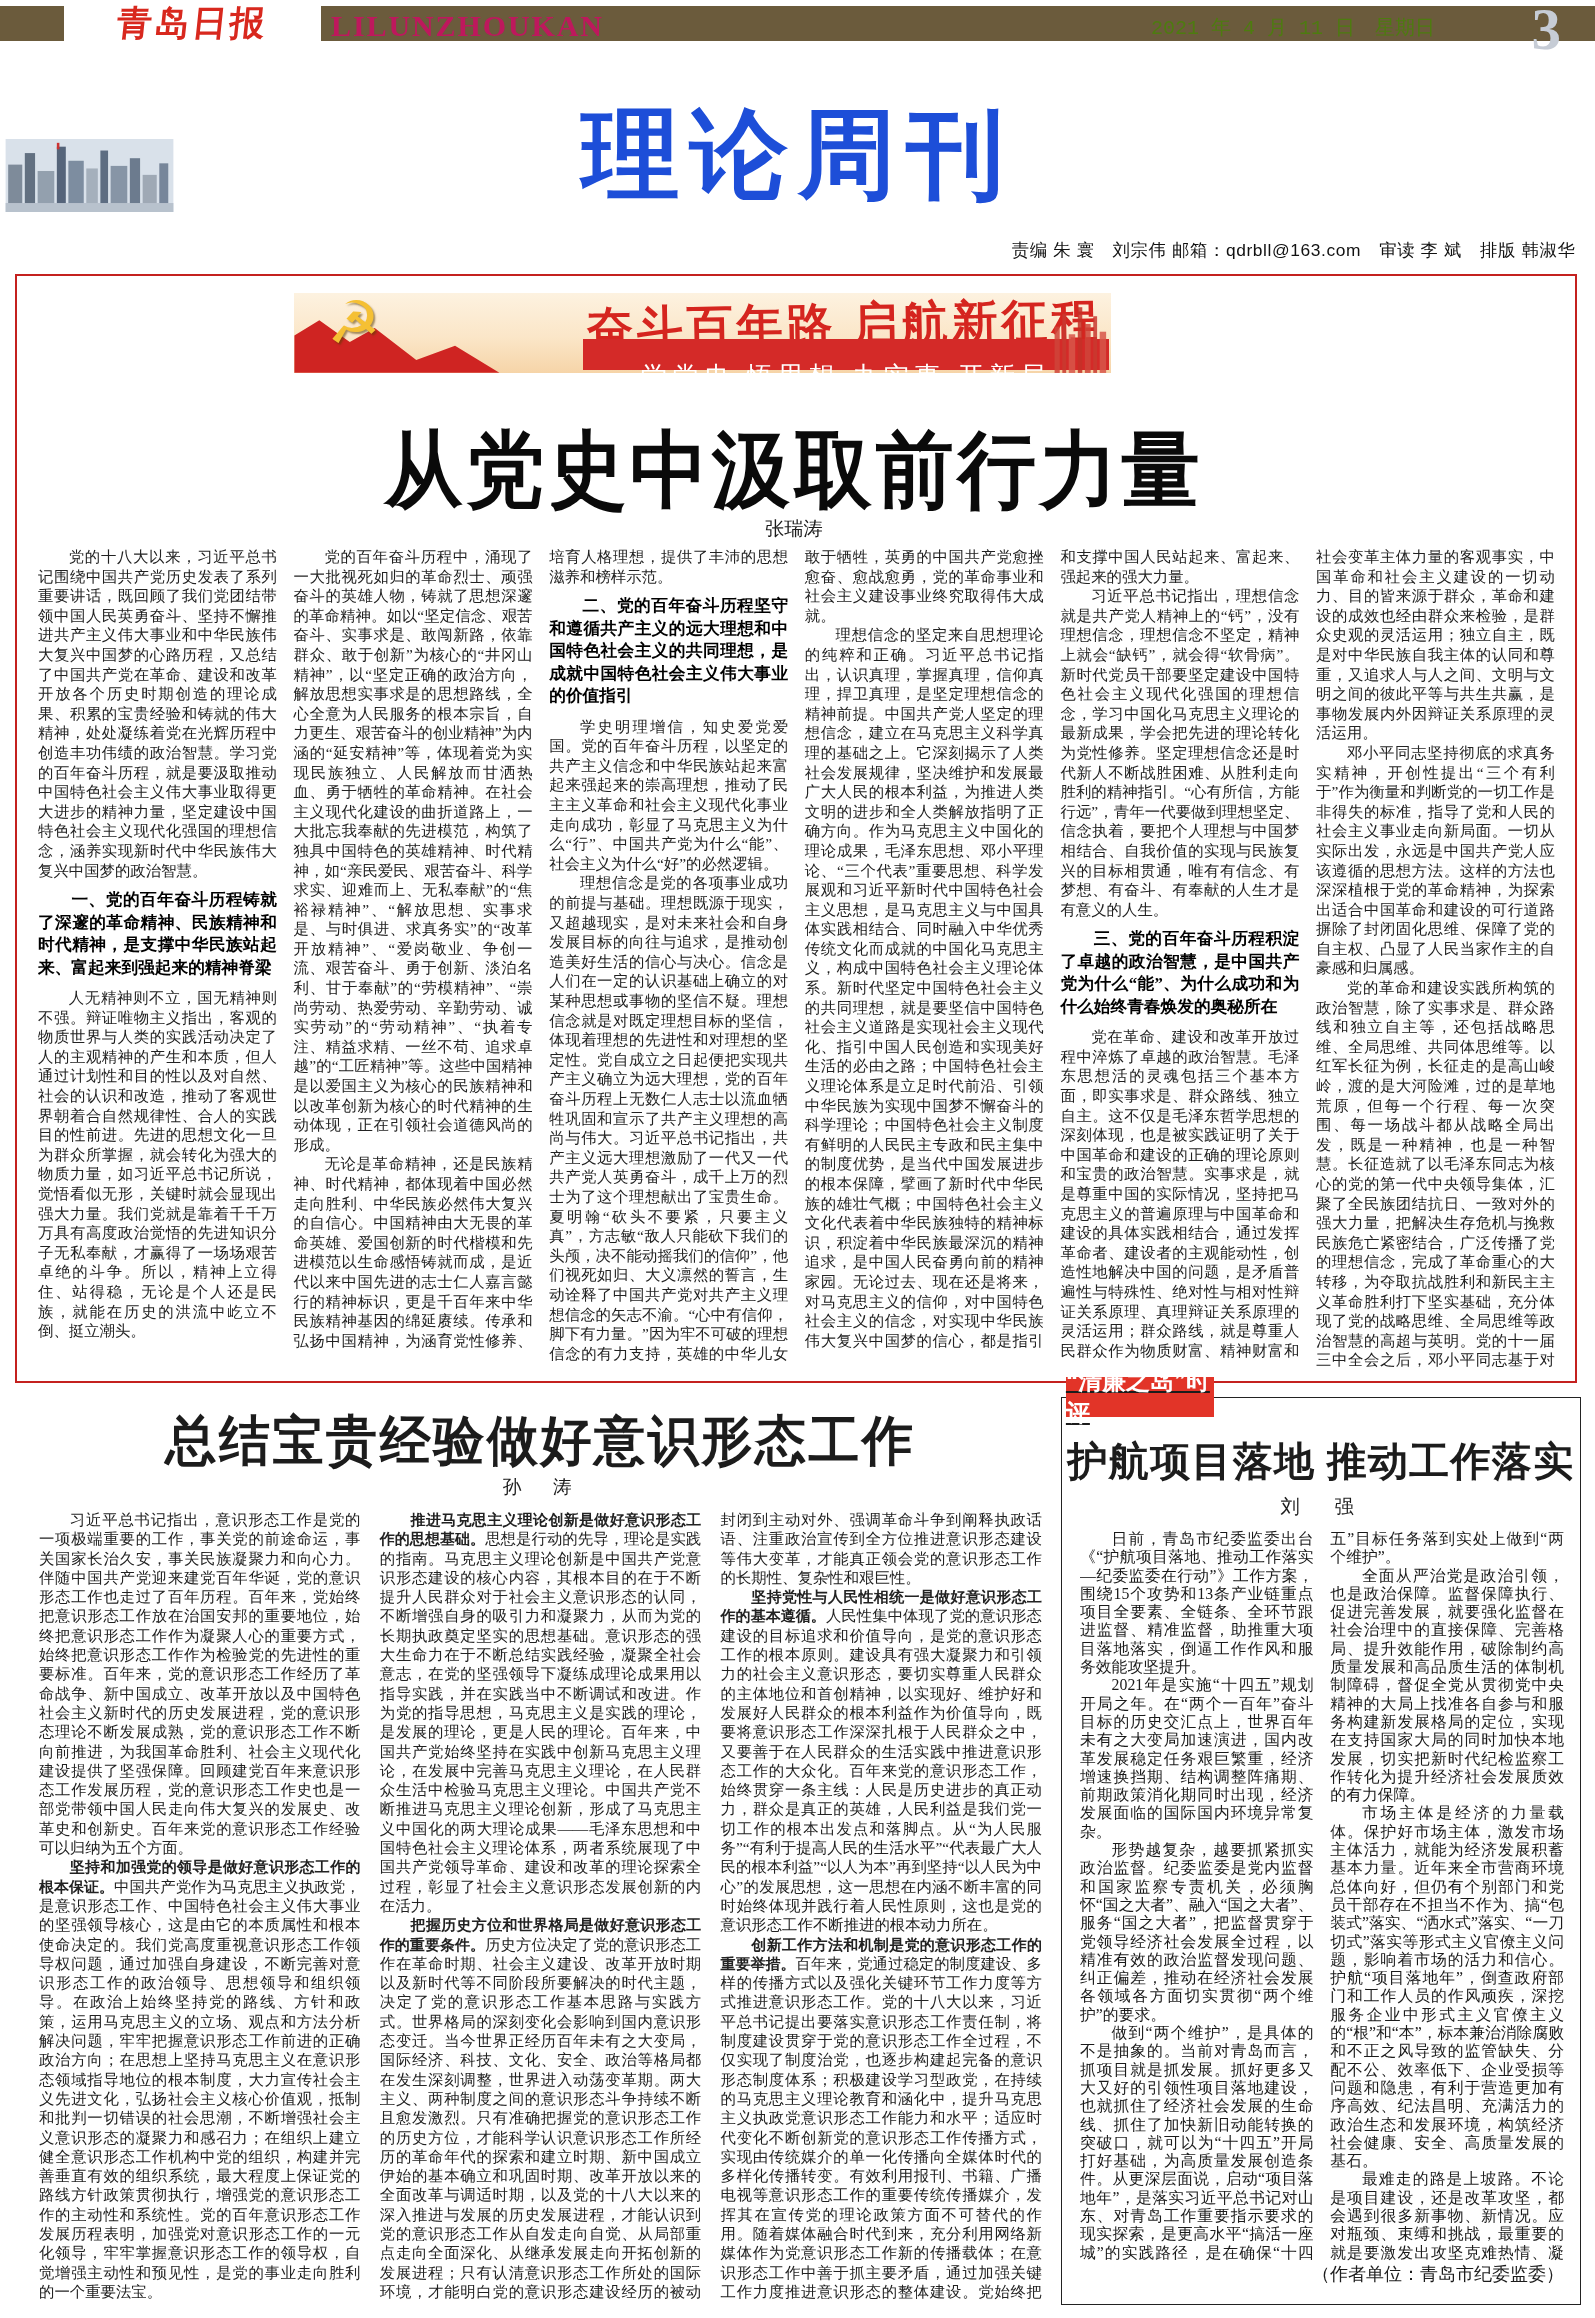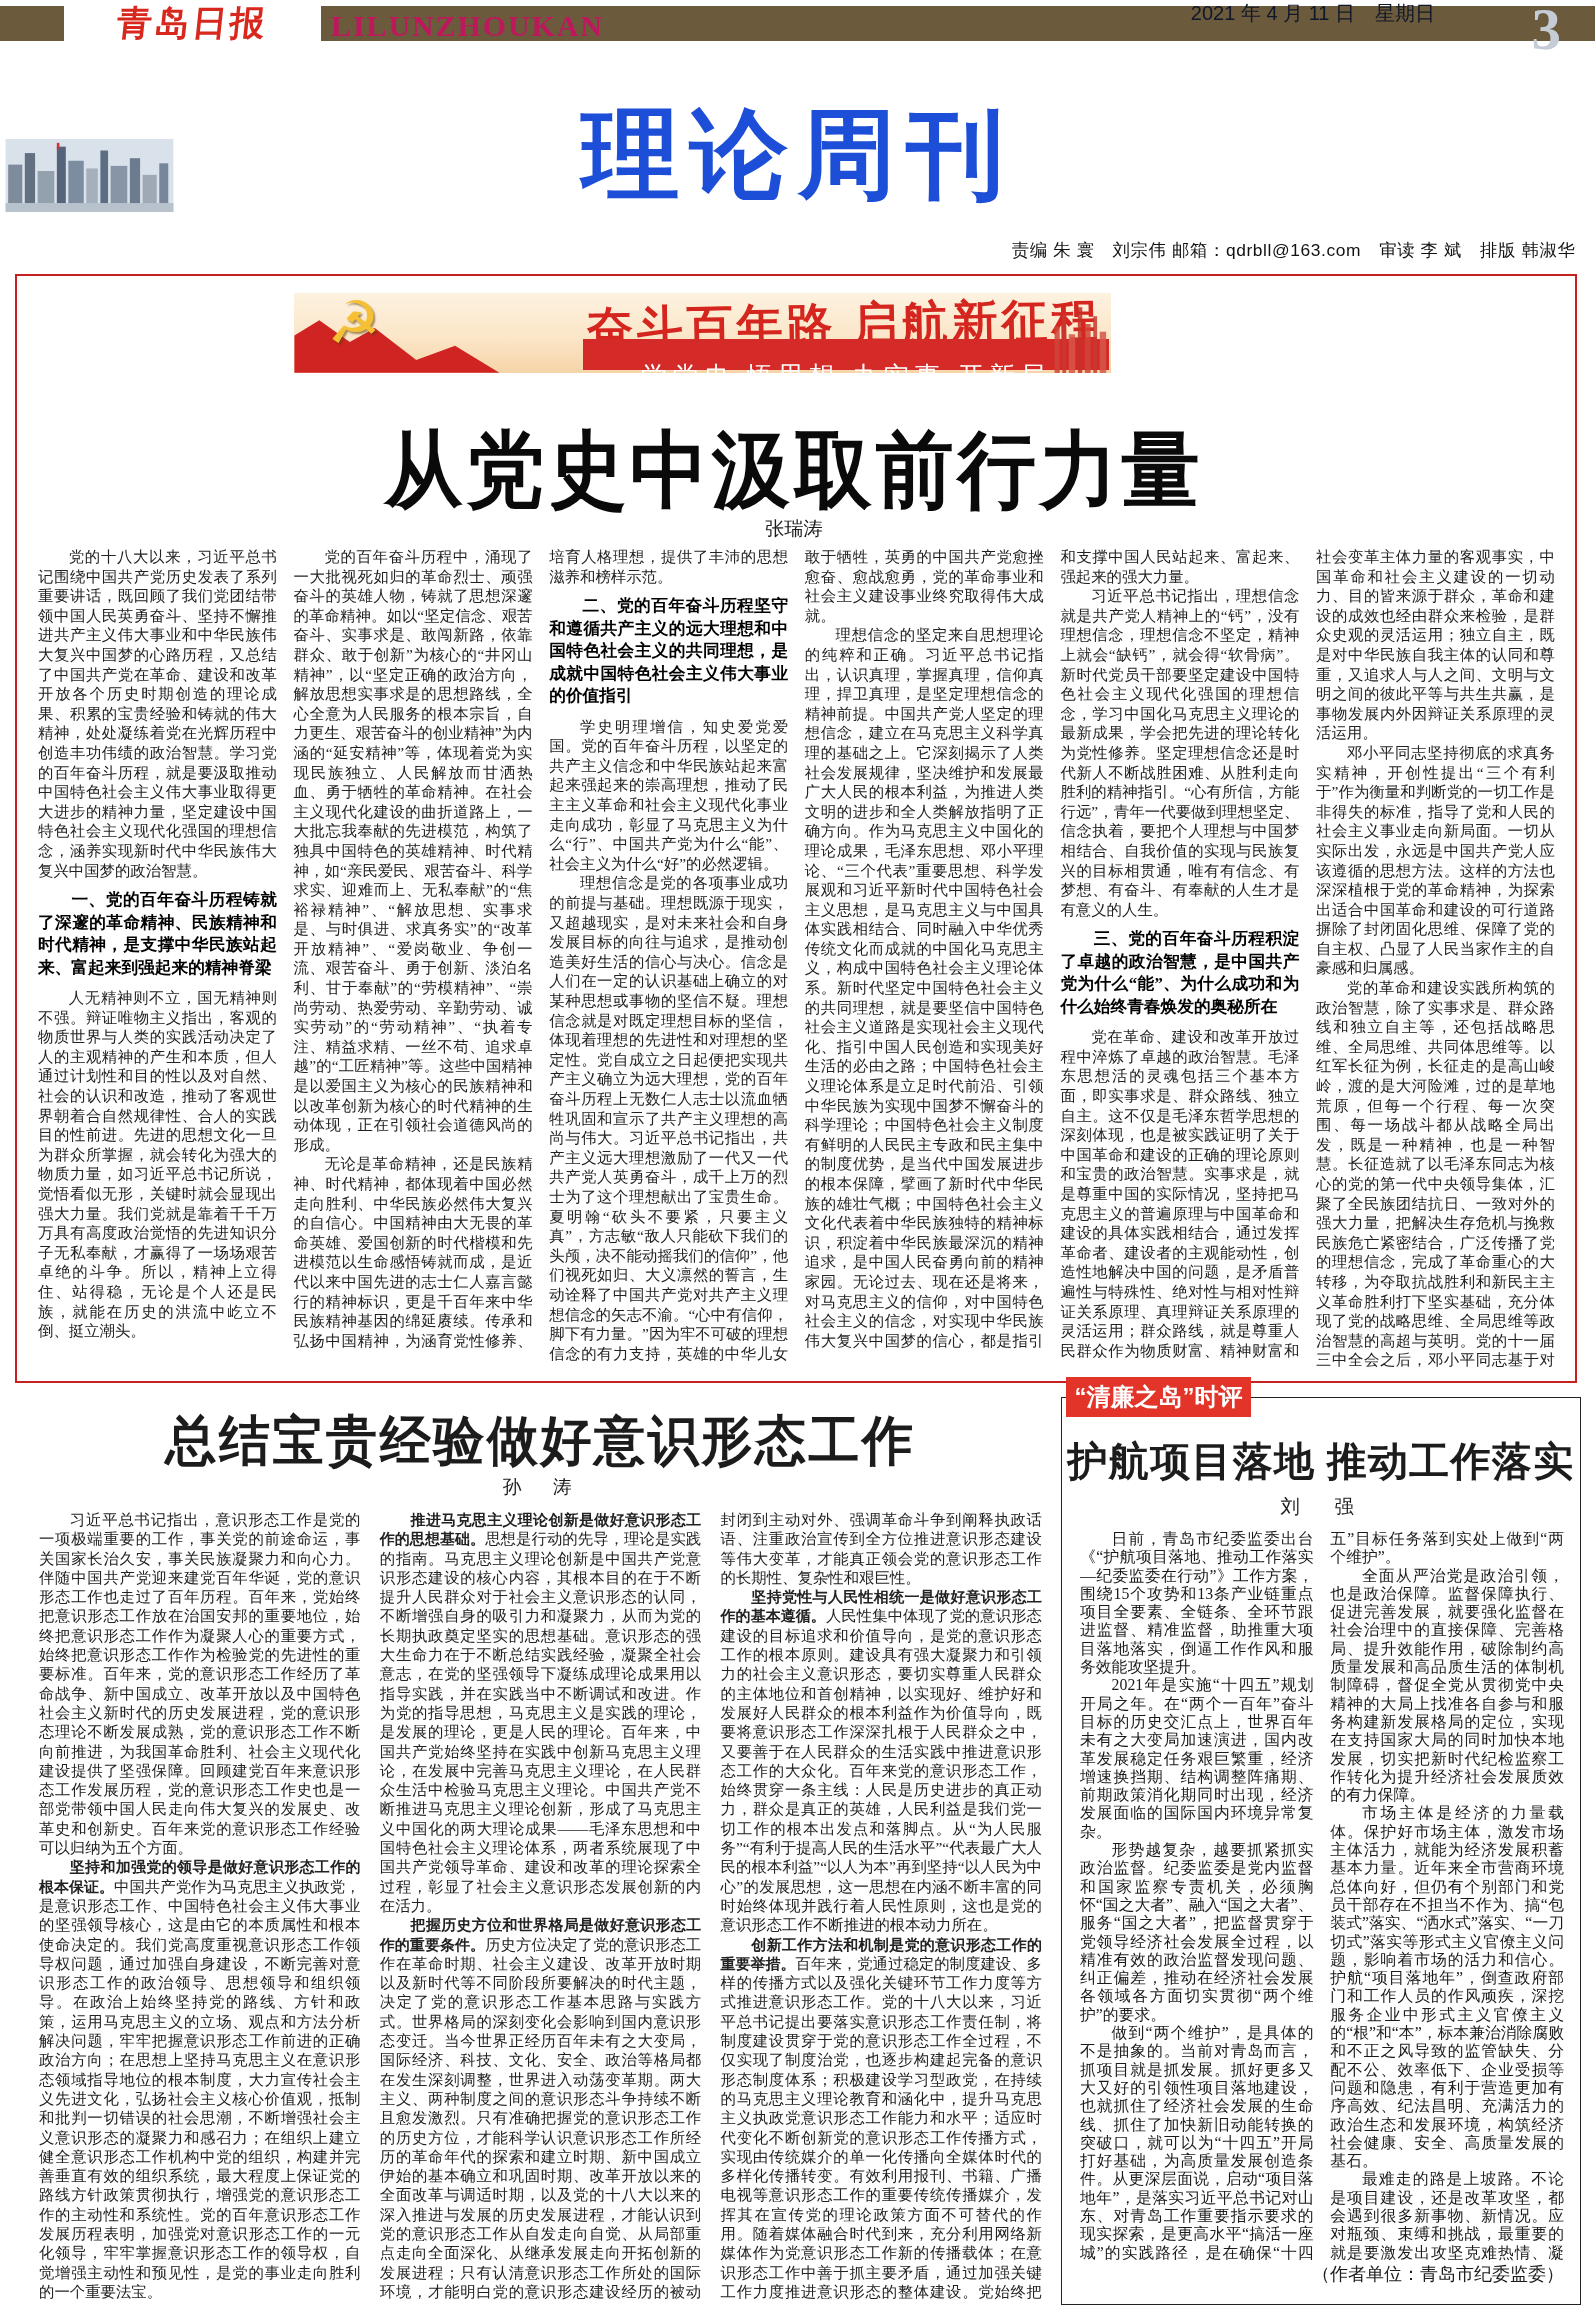--- a/index.html
+++ b/index.html
@@ -6,22 +6,22 @@
   #page{position:relative;width:1596px;height:2319px;background:#fff;overflow:hidden;
         font-family:"Liberation Serif","DejaVu Serif",serif;color:#1c1c1c;}
   
   .mast-bar{position:absolute;left:0;top:6.4px;width:1596px;height:35px;background:#6b5b3c;}
   .logo-box{position:absolute;left:64px;top:0;width:257px;height:46px;background:#fff;
             display:flex;align-items:center;justify-content:center;z-index:2;}
   .logo-text{color:#d8281e;font-size:35px;font-weight:bold;transform:skewX(-6deg);
              letter-spacing:2.6px;font-family:"Liberation Serif",serif;}
   .mast-en{position:absolute;left:331px;top:9px;color:#be185d;font-size:30px;font-weight:bold;
            letter-spacing:1.9px;font-family:"Liberation Serif",serif;}
-  .mast-date{position:absolute;right:161px;top:0;color:#0f172a;font-size:20px;
-             font-family:Liberation Sans, sans-serif;}
+  .mast-date{position:absolute;right:161px;top:14px;color:#4d7c0f;font-size:20px;
+             font-family:Liberation Mono, monospace;}
   .page-num{position:absolute;right:35px;top:-5.1px;color:#c6ccd5;font-size:59px;font-weight:bold;
             font-family:"Liberation Serif",serif;}
   
   .skyline-photo{position:absolute;left:5.1px;top:139px;width:169px;height:73px;}
   .section-title{position:absolute;left:0;top:102px;width:1596px;text-align:center;
                  font-size:98px;font-weight:bold;color:#1d4ed8;letter-spacing:10.3px;line-height:1.1;}
   .credits{position:absolute;right:20.6px;top:238px;font-size:17.4px;color:#111;
            font-family:"Liberation Sans",sans-serif;letter-spacing:0.6px;}
   
   .red-frame{position:absolute;left:15.4px;top:274px;width:1558px;height:1105px;
@@ -54,22 +54,22 @@
             font-size:51px;font-weight:900;letter-spacing:2.6px;transform:scaleY(1.05);}
   .la-author{position:absolute;left:39px;top:1474px;width:1003px;text-align:center;font-size:18.7px;letter-spacing:6.4px;}
   .la-body{position:absolute;left:39px;top:1510px;width:1003px;height:804px;
            column-count:3;column-gap:19.3px;column-fill:auto;overflow:hidden;
            font-size:15.4px;line-height:19.3px;text-align:justify;color:#222;}
   .la-body p{margin:0;text-indent:2em;}
   .la-body b{font-family:"Liberation Sans",sans-serif;font-size:15px;}
   
   .ra-box{position:absolute;left:1061px;top:1397px;width:518px;height:906px;
           border:1.3px solid #222;background:#fff;}
-  .ra-label{position:absolute;left:3.9px;top:-20.6px;width:185px;height:40px;background:#e23428;
-            display:flex;align-items:center;justify-content:center;z-index:2;}
+  .ra-label{position:absolute;left:3.9px;top:-20.6px;width:148px;height:40px;background:#e23428;
+            display:flex;align-items:center;justify-content:center;z-index:2;text-decoration:underline;}
   .ra-label span{color:#fff;font-size:24px;font-weight:bold;font-family:"Liberation Sans",sans-serif;}
   .ra-title{position:absolute;left:0;top:36px;width:518px;text-align:center;
             font-size:40px;font-weight:900;letter-spacing:1.3px;}
   .ra-author{position:absolute;left:0;top:95px;width:518px;text-align:center;font-size:19.3px;letter-spacing:7.7px;}
   .ra-body{position:absolute;left:18px;top:132px;width:484px;height:740px;
            column-count:2;column-gap:16.7px;column-fill:auto;overflow:hidden;
            font-size:15.8px;line-height:18.3px;text-align:justify;color:#1a1a1a;}
   .ra-body p{margin:0;text-indent:2em;}
   .ra-byline{position:absolute;left:18px;bottom:18px;width:484px;text-align:right;
              font-size:18px;font-weight:normal;}

